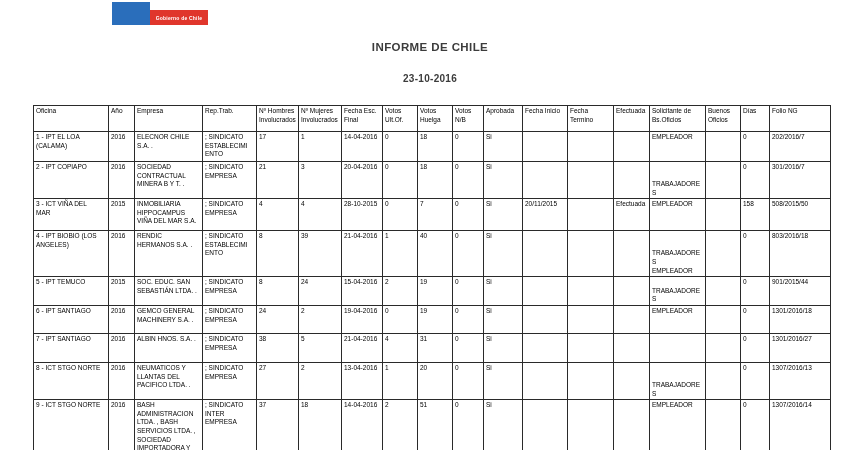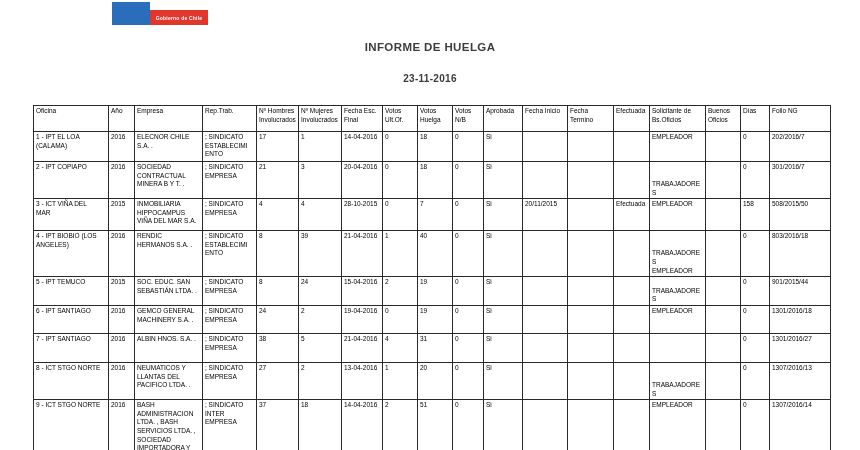--- a/index.html
+++ b/index.html
@@ -53,22 +53,22 @@
 </head>
 <body>
 
 <div class="logo">
   <div class="logo-blue" style="background: rgb(42, 110, 187);"></div>
   <div class="logo-red" style="background: rgb(224, 54, 44);">
     <span>Gobierno de Chile</span>
   </div>
 </div>
 
-<div class="title">INFORME DE HUELGA</div>
-<div class="date">23-11-2016</div>
+<div class="title">INFORME DE CHILE</div>
+<div class="date">23-10-2016</div>
 
 <table class="report">
   <colgroup>
       <col style="width: 75px;">
       <col style="width: 26px;">
       <col style="width: 68px;">
       <col style="width: 54px;">
       <col style="width: 42px;">
       <col style="width: 43px;">
       <col style="width: 41px;">

